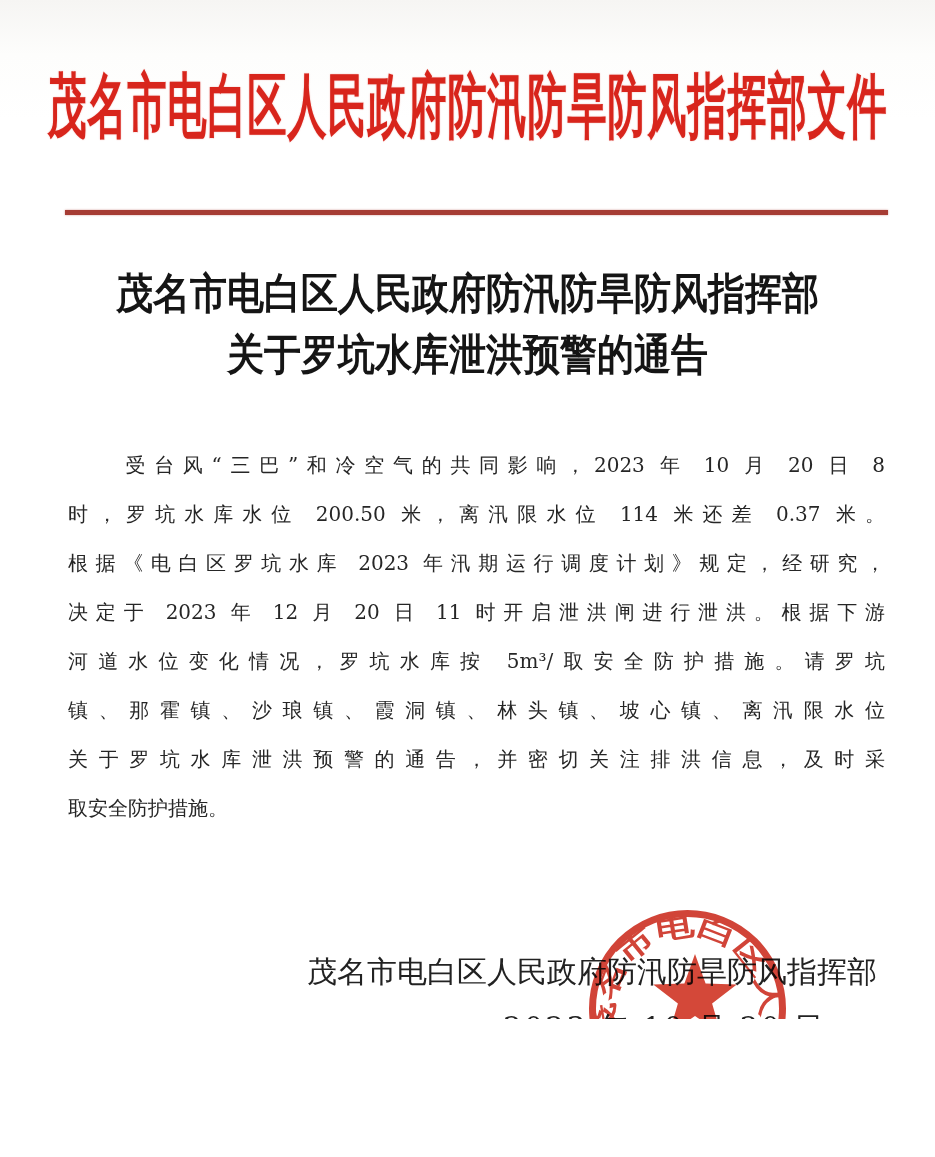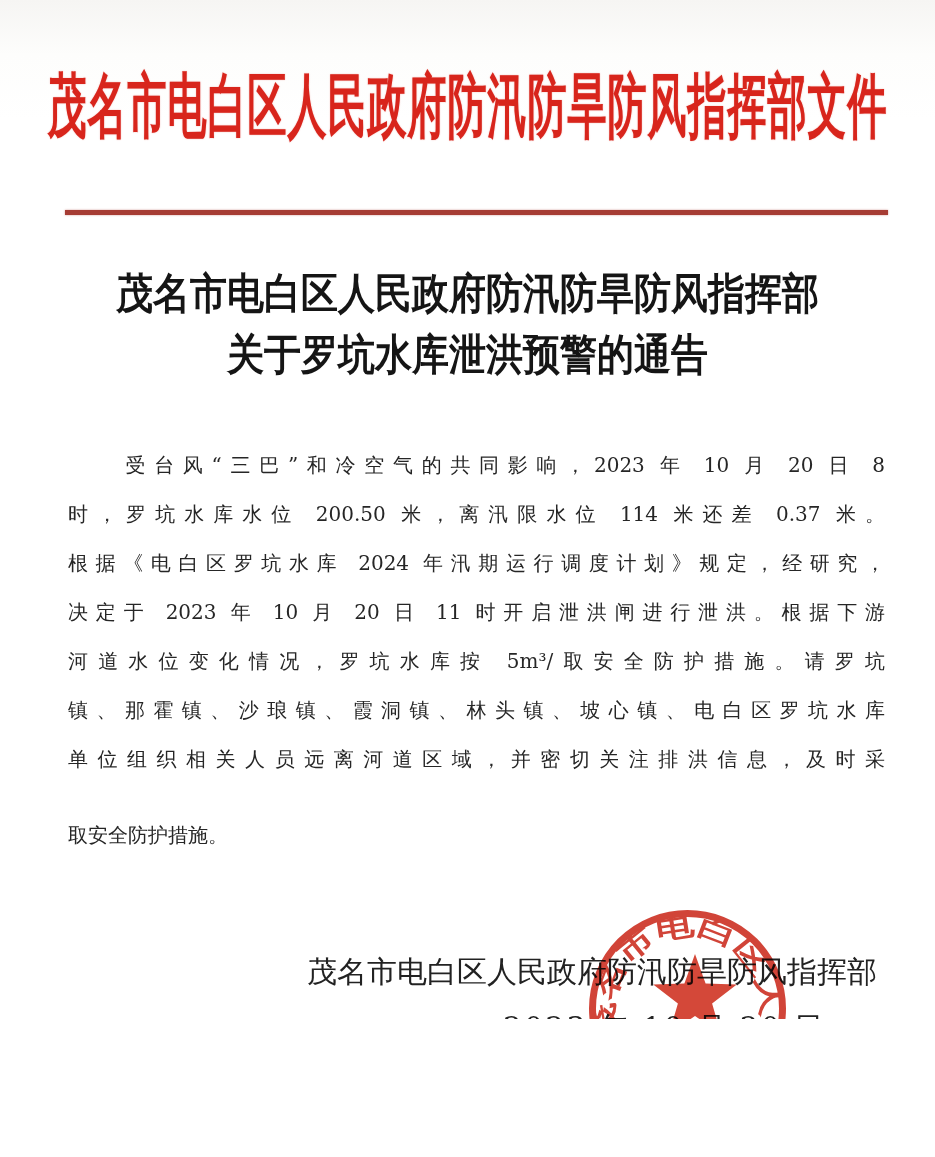--- a/index.html
+++ b/index.html
@@ -30,21 +30,21 @@
     transform:scaleY(1.15);transform-origin:center top;
   }
   .body-text{
     position:absolute;top:441px;left:68px;width:817px;
     font-size:20px;line-height:49px;color:#262626;
   }
   .body-text .line{
     text-align:justify;text-align-last:justify;
     height:49px;overflow:visible;
   }
-  .body-text .line.last{text-align-last:left;margin-top:27px;}
+  .body-text .line.last{text-align-last:left;}
   .signature{
     position:absolute;top:952px;right:58px;
     font-size:30px;color:#222;white-space:nowrap;
   }
   .dateline{
     position:absolute;top:1008px;left:503px;
     font-size:30px;letter-spacing:2px;color:#222;white-space:nowrap;
   }
   .seal{
     position:absolute;left:585px;top:906px;width:205px;height:205px;
@@ -61,25 +61,25 @@
   <div class="red-rule"></div>
 
   <div class="doc-title">
     <div>茂名市电白区人民政府防汛防旱防风指挥部</div>
     <div>关于罗坑水库泄洪预警的通告</div>
   </div>
 
   <div class="body-text">
     <div class="line">　　受台风“三巴”和冷空气的共同影响，2023 年 10 月 20 日 8</div>
     <div class="line">时，罗坑水库水位 200.50 米，离汛限水位 114 米还差 0.37 米。</div>
-    <div class="line">根据《电白区罗坑水库 2024 年汛期运行调度计划》规定，经研究，</div>
-    <div class="line">决定于 2023 年 10 月 20 日 11 时开启泄洪闸进行泄洪。根据下游</div>
+    <div class="line">根据《电白区罗坑水库 2023 年汛期运行调度计划》规定，经研究，</div>
+    <div class="line">决定于 2023 年 12 月 20 日 11 时开启泄洪闸进行泄洪。根据下游</div>
     <div class="line">河道水位变化情况，罗坑水库按 5m³/取安全防护措施。请罗坑</div>
-    <div class="line">镇、那霍镇、沙琅镇、霞洞镇、林头镇、坡心镇、电白区罗坑水库</div>
-    <div class="line">单位组织相关人员远离河道区域，并密切关注排洪信息，及时采</div>
+    <div class="line">镇、那霍镇、沙琅镇、霞洞镇、林头镇、坡心镇、离汛限水位</div>
+    <div class="line">关于罗坑水库泄洪预警的通告，并密切关注排洪信息，及时采</div>
     <div class="line last">取安全防护措施。</div>
   </div>
 
   <div class="signature">茂名市电白区人民政府防汛防旱防风指挥部</div>
 
   <div class="dateline">2023 年 10 月 20 日</div>
 
   <svg class="seal" viewBox="0 0 205 205">
     <circle cx="102.5" cy="102.5" r="95" fill="none" stroke="#cc2f22" stroke-width="7"></circle>
     <path id="sealArc" d="M 36.3 133.4 A 73 73 0 1 1 168.7 133.4" fill="none"></path>

